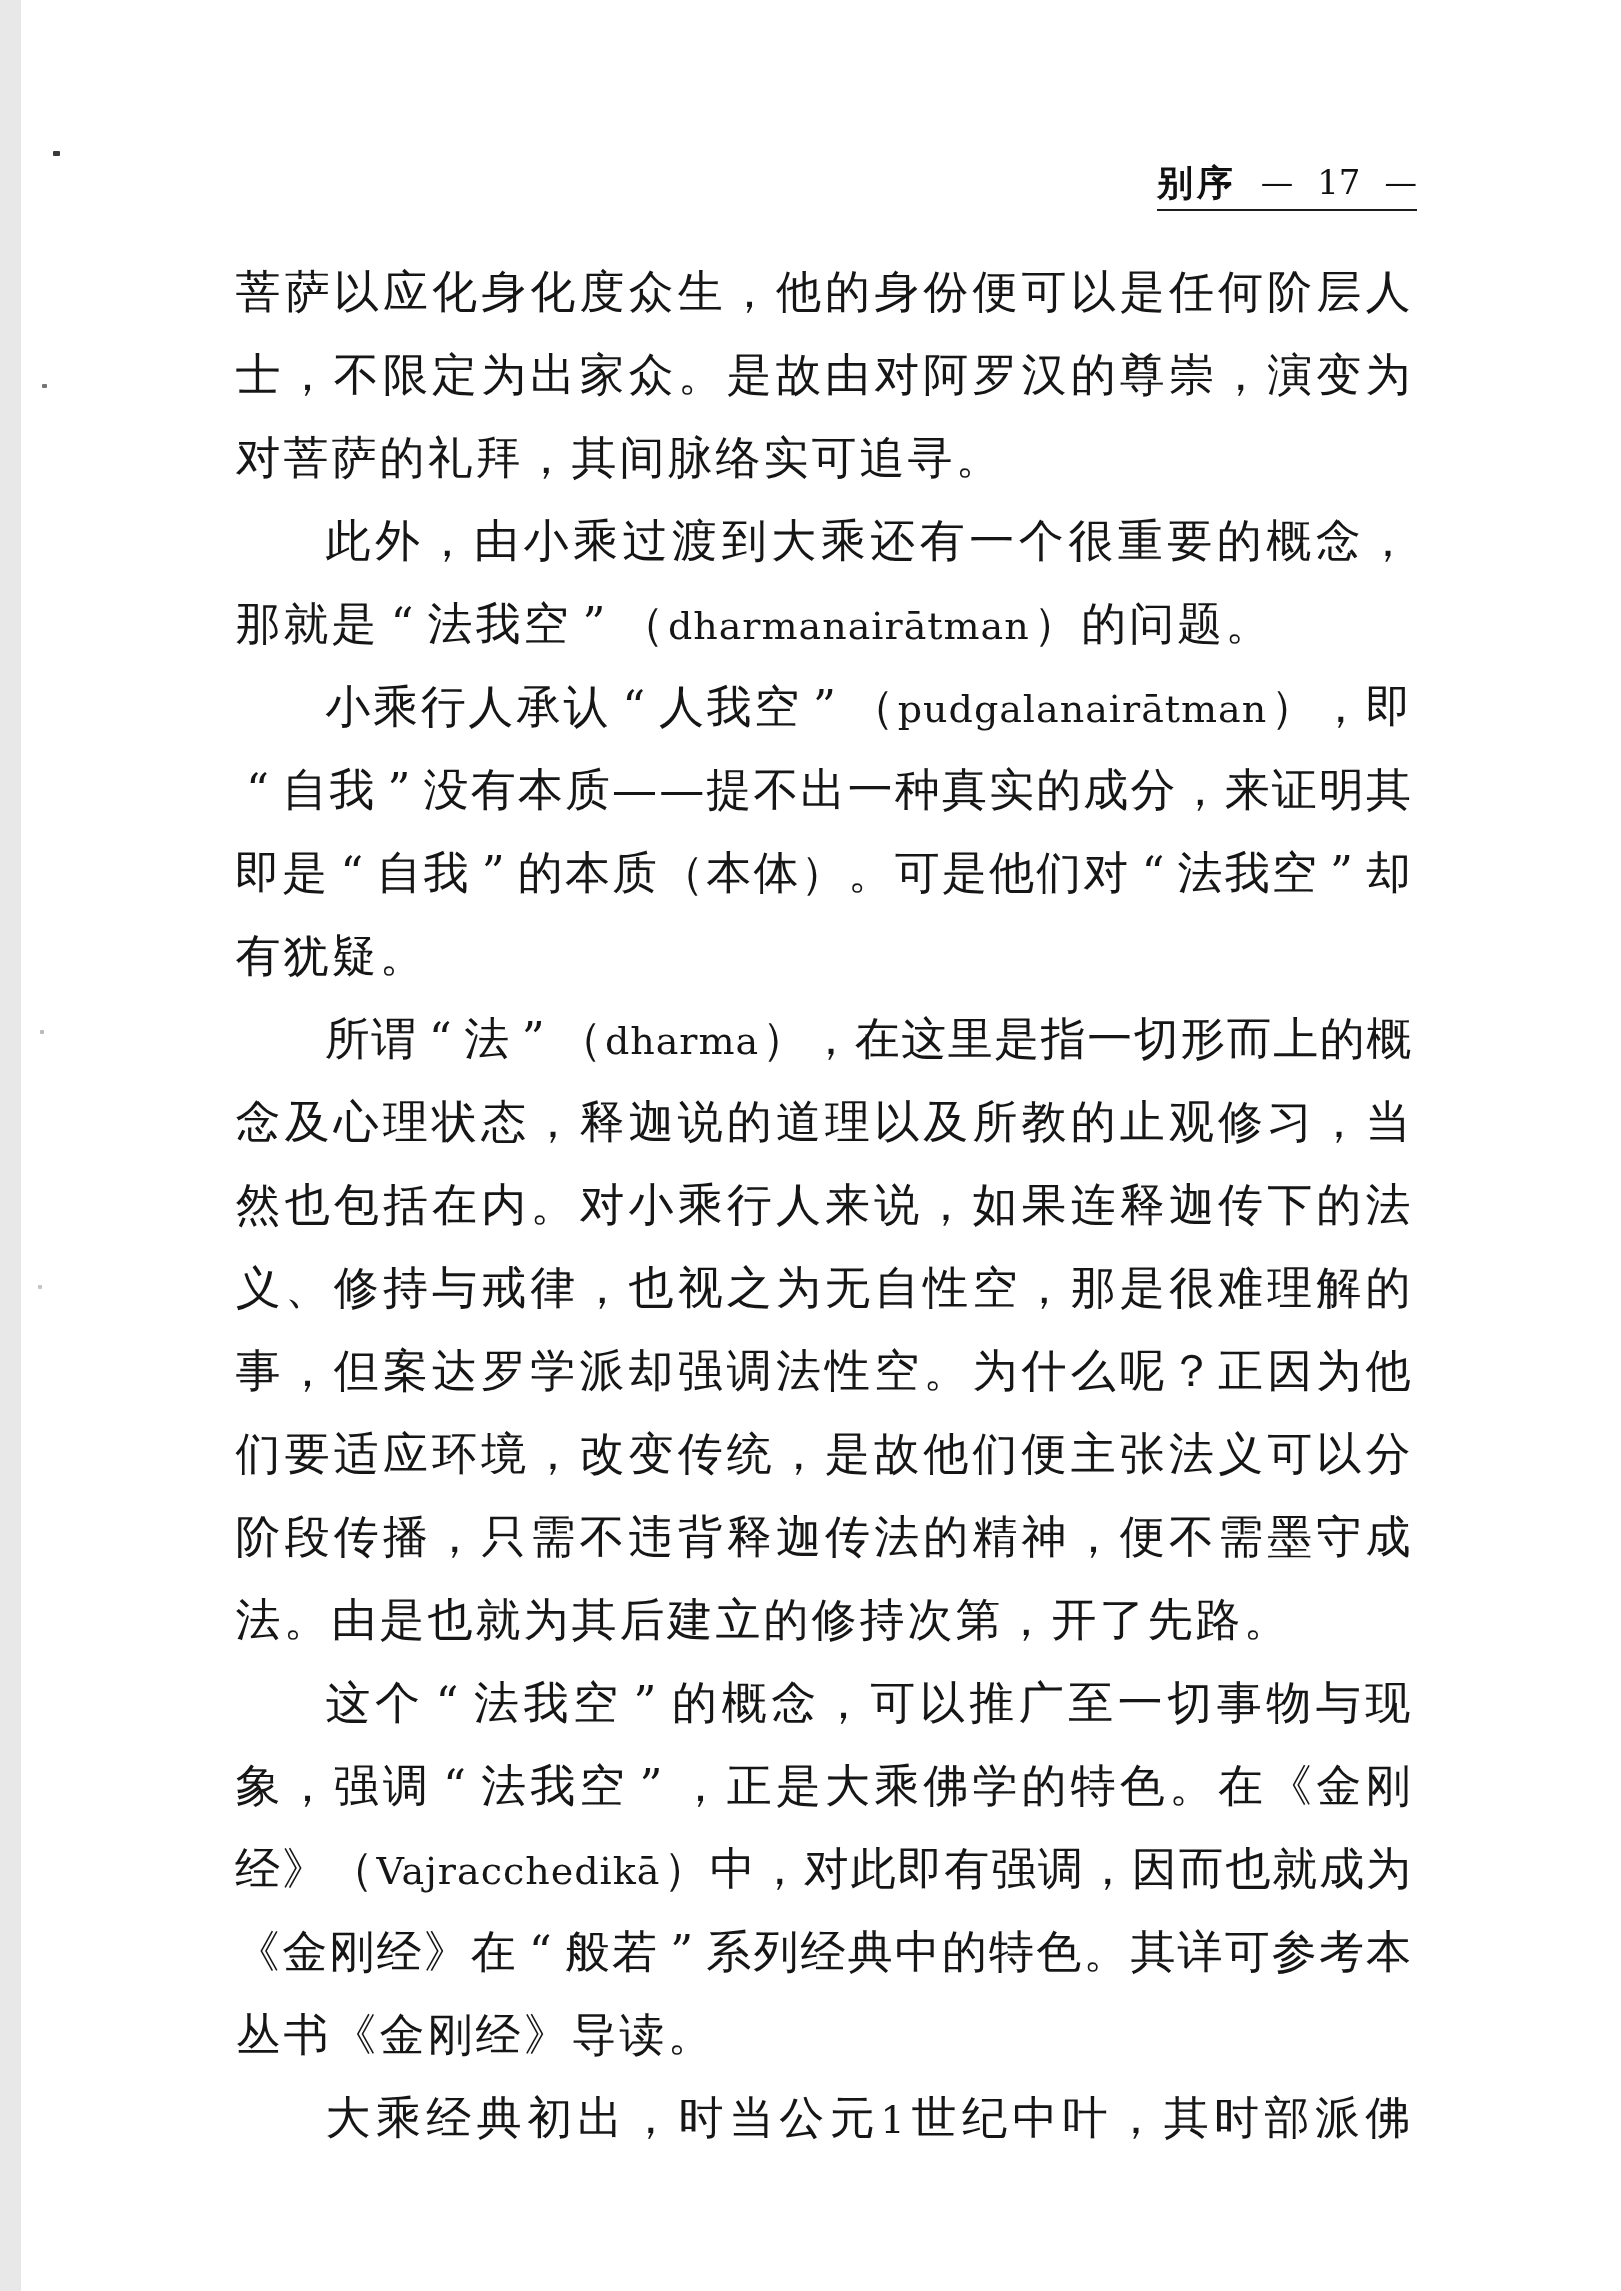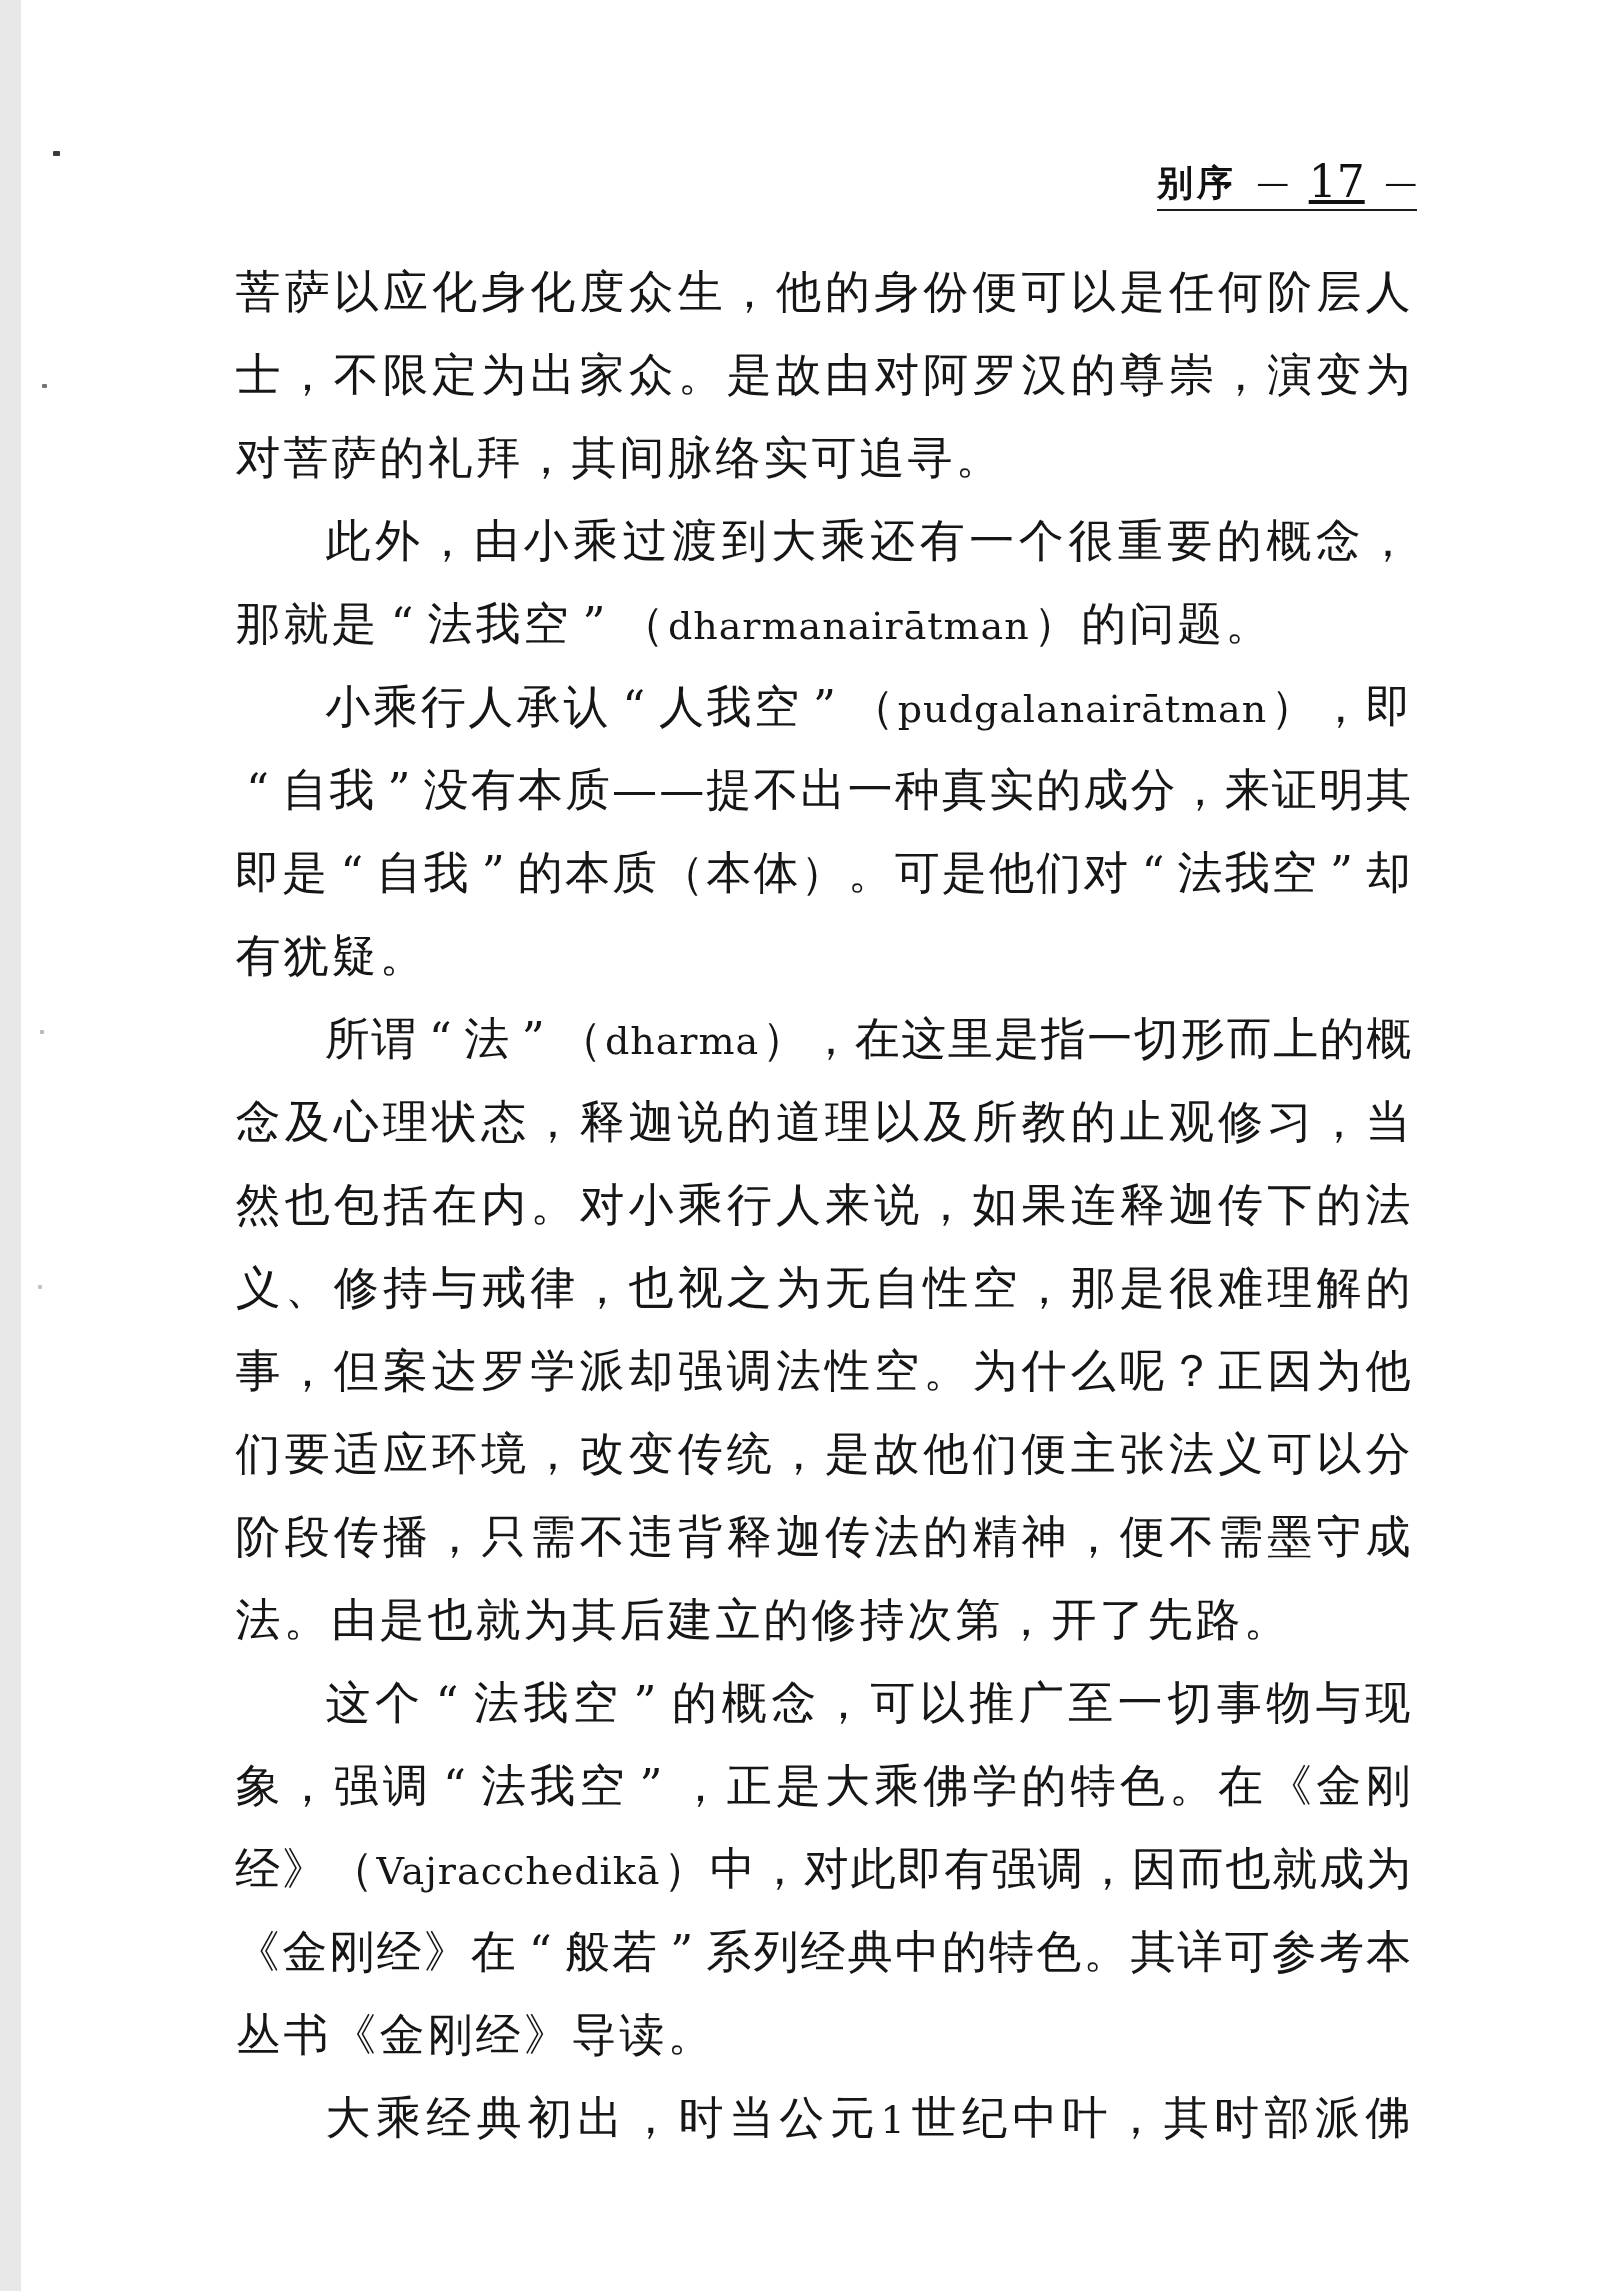--- a/index.html
+++ b/index.html
@@ -17,21 +17,21 @@
     position:absolute;
     left:1136px;top:163px;width:260px;
     display:flex;justify-content:space-between;align-items:flex-end;
     font-size:36px;line-height:38px;
     border-bottom:2.9px solid #1c1c1c;
     padding-bottom:7.6px;
     color:#111;
   }
   .hdr-title{font-weight:700;letter-spacing:3.8px;}
   .hdr-dash{font-size:32.5px;}
-  .hdr-num{font-size:44px;text-decoration:underline;}
+  .hdr-num{font-size:34px;}
   
   .bodytext{
     position:absolute;
     left:213px;top:250px;width:1178px;
     font-size:45px;
   }
   .line{
     display:flex;
     justify-content:space-between;
     align-items:baseline;

